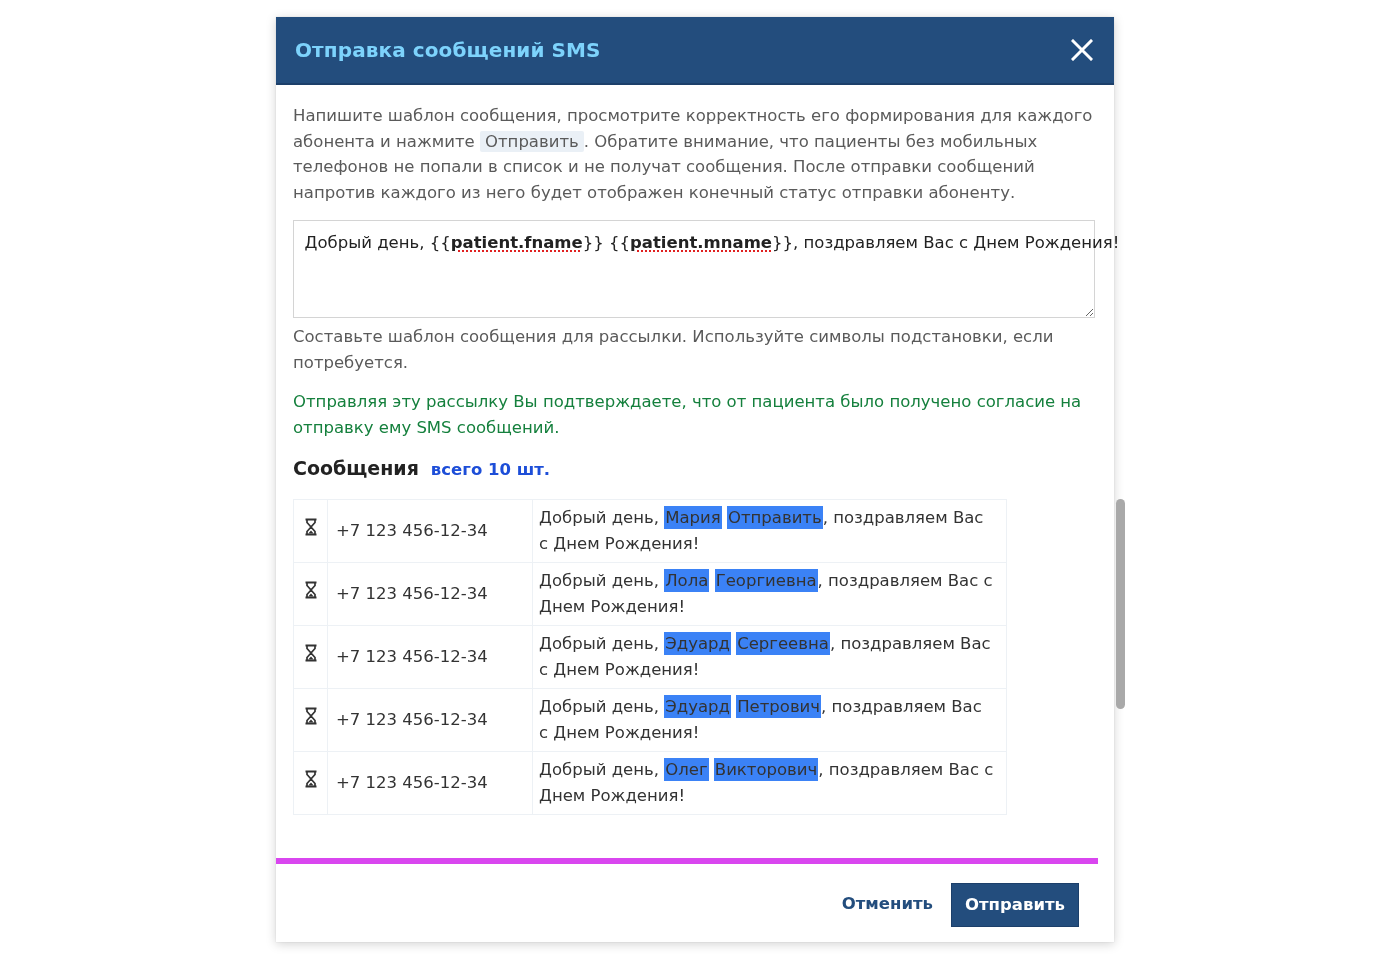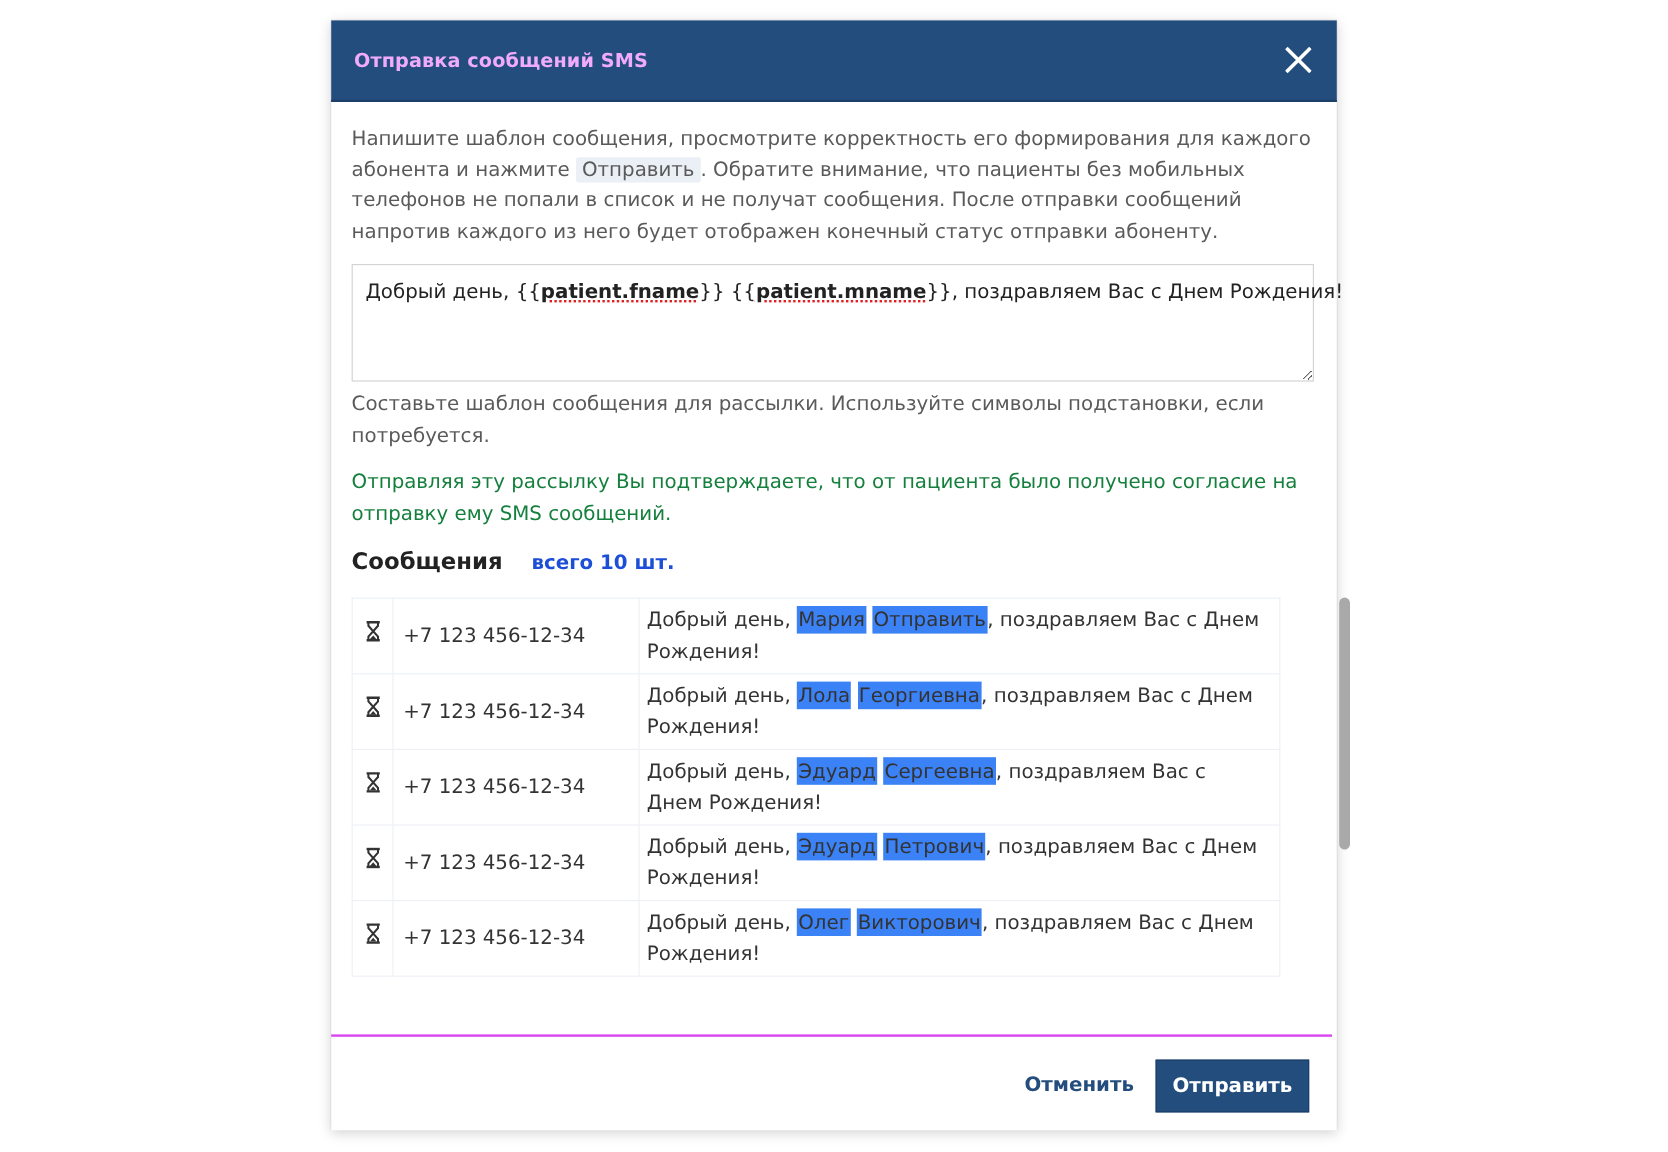--- a/index.html
+++ b/index.html
@@ -24,22 +24,22 @@
       height: 68px;
       background: #234d7d;
       border-bottom: 2px solid #1c3f6a;
       display: flex;
       align-items: center;
       justify-content: space-between;
       padding: 0 18px 0 19px;
       box-sizing: border-box;
     }
     .modal-title {
-      color: #f0abfc;
-      font-size: 16px;
+      color: #7dd3fc;
+      font-size: 20px;
       font-weight: bold;
       letter-spacing: 0.1px;
     }
     .close-btn {
       width: 28px;
       height: 28px;
       cursor: pointer;
       display: flex;
       align-items: center;
       justify-content: center;
@@ -100,39 +100,39 @@
       color: #5a5a5a;
     }
     .warning {
       margin: 14px 0 0 0;
       color: #15803d;
     }
     .section-head {
       margin-top: 16px;
       display: flex;
       align-items: baseline;
-      gap: 24px;
+      gap: 12px;
     }
     .section-title {
       font-size: 19px;
       font-weight: bold;
       color: #222222;
     }
     .section-count {
       font-size: 16.5px;
       font-weight: bold;
       color: #1d4ed8;
     }
     .list-wrap {
       position: relative;
       margin-top: 16px;
       height: 320px;
     }
     table.msgs {
-      width: 774px;
+      width: 714px;
       border-collapse: collapse;
       font-size: 16.5px;
       line-height: 25.5px;
       color: #333333;
     }
     table.msgs td {
       border: 1px solid #edf1f5;
       vertical-align: middle;
     }
     td.status-cell {
@@ -161,24 +161,24 @@
       top: 0px;
       width: 9px;
       height: 210px;
       background: #a9a9a9;
       border-radius: 5px;
       cursor: pointer;
     }
     .modal-footer {
       position: absolute;
       left: 0;
-      right: 4px;
+      right: 16px;
       bottom: 0;
       height: 78px;
-      border-top: 2px solid #d946ef;
+      border-top: 6px solid #d946ef;
       display: flex;
       align-items: center;
       justify-content: flex-end;
       padding-right: 19px;
       gap: 18px;
     }
     .btn-cancel {
       background: none;
       border: none;
       color: #234d7d;

